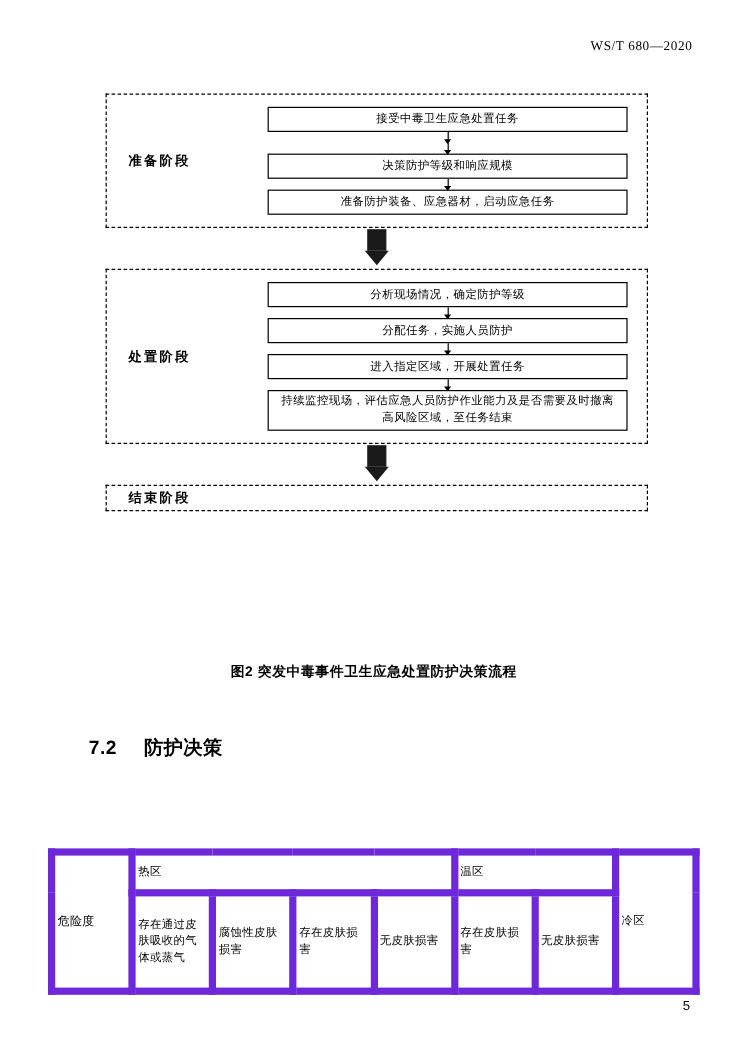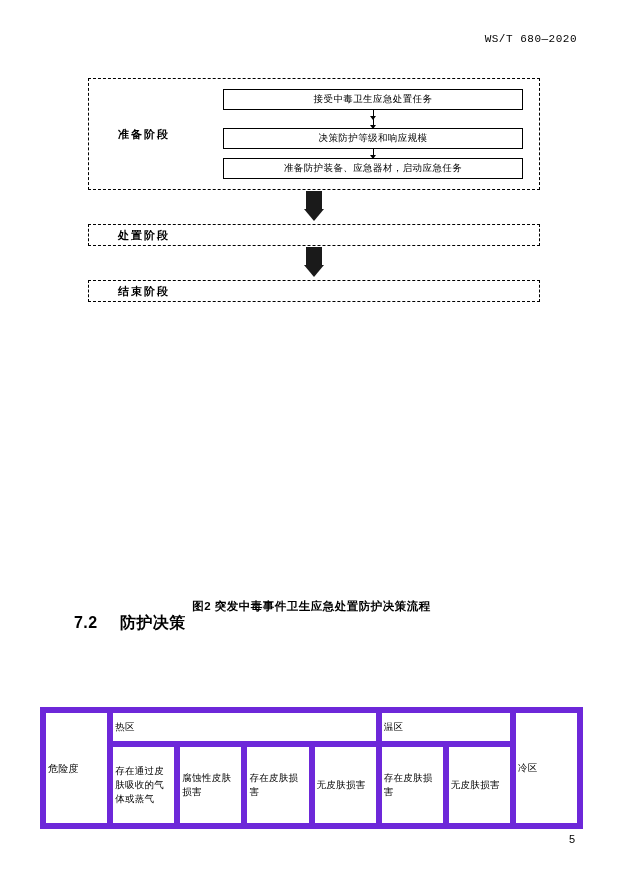--- a/index.html
+++ b/index.html
@@ -21,21 +21,21 @@
     height: 874px;
     box-sizing: border-box;
   }
   
   .header {
     position: absolute;
     top: 33px;
     right: 46px;
     font-size: 11px;
     letter-spacing: 0.5px;
-    font-family: Liberation Mono, monospace;
+    font-family: Liberation Serif, serif;
   }
 
   
   .flow {
     position: absolute;
     top: 78px;
     left: 88px;
     width: 452px;
   }
   .stage {
@@ -47,21 +47,20 @@
   .stage-label {
     position: absolute;
     left: 18px;
     top: 50%;
     transform: translateY(-50%);
     font-size: 11px;
     font-weight: bold;
     font-family: "Liberation Sans", sans-serif;
     letter-spacing: 2px;
     width: 74px;
-    text-align: center;
   }
   .steps {
     margin-left: 122px;
     width: 300px;
   }
   .step {
     border: 1px solid #000;
     box-sizing: border-box;
     width: 100%;
     min-height: 21px;
@@ -120,21 +119,21 @@
     height: 0;
     border-left: 10px solid transparent;
     border-right: 10px solid transparent;
     border-top: 12px solid #1a1a1a;
     margin: 0 auto;
   }
 
   
   .fig-caption {
     position: absolute;
-    top: 599px;
+    top: 552px;
     left: 0;
     width: 623px;
     text-align: center;
     font-size: 11.5px;
     font-weight: bold;
     font-family: "Liberation Sans", sans-serif;
     letter-spacing: 0.5px;
   }
 
   .sec-head {
@@ -230,20 +229,29 @@
 
     <div class="stage-gap">
       <div class="big-arrow">
         <div class="shaft"></div>
         <div class="head"></div>
       </div>
     </div>
 
     <div class="stage">
       <div class="stage-label">处置阶段</div>
+      <div class="steps">
+        <div class="step">分析现场情况，确定防护等级</div>
+        <div class="connector"></div>
+        <div class="step">分配任务，实施人员防护</div>
+        <div class="connector"></div>
+        <div class="step">进入指定区域，开展处置任务</div>
+        <div class="connector"></div>
+        <div class="step tall">持续监控现场，评估应急人员防护作业能力及是否需要及时撤离高风险区域，至任务结束</div>
+      </div>
     </div>
 
     <div class="stage-gap">
       <div class="big-arrow">
         <div class="shaft"></div>
         <div class="head"></div>
       </div>
     </div>
 
     <div class="stage">

